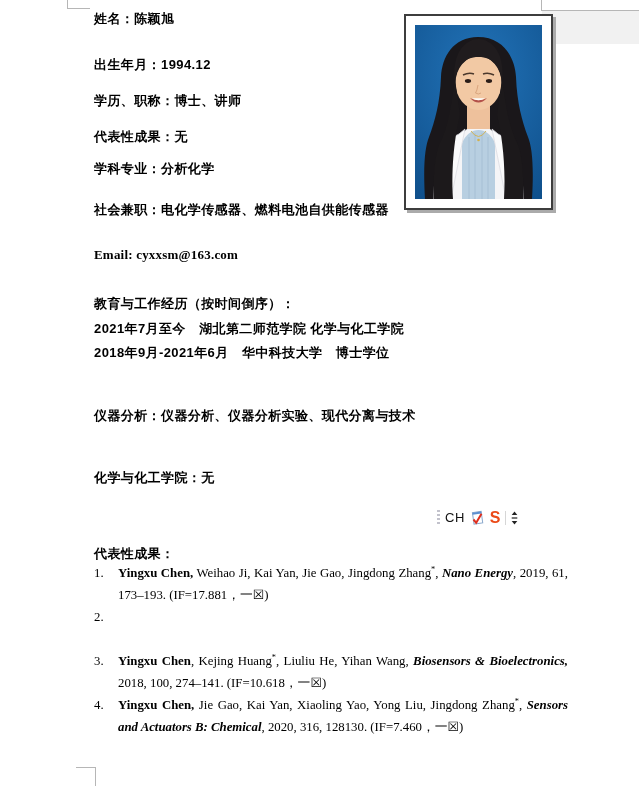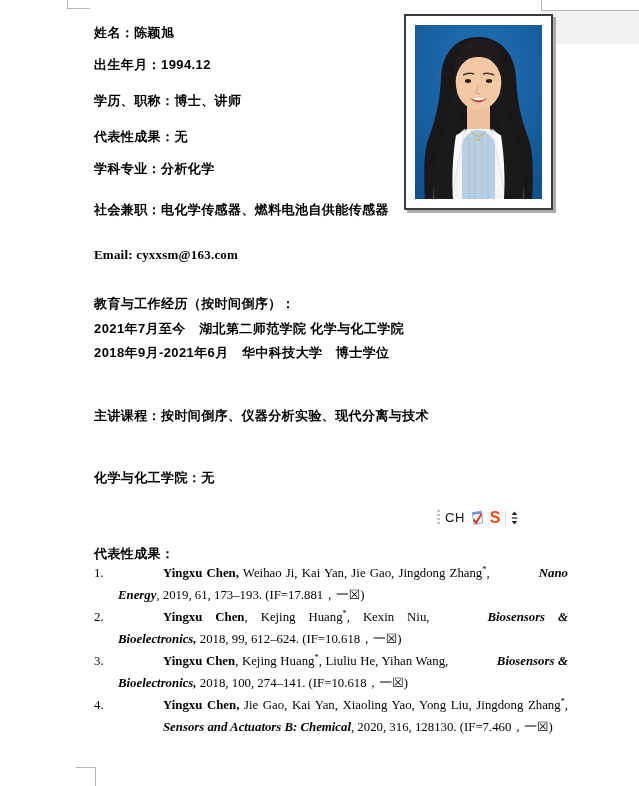--- a/index.html
+++ b/index.html
@@ -26,21 +26,21 @@
   }
   .photo-frame svg{display:block;}
   
   .pubs{
     position:absolute;left:94px;top:562px;width:474px;
     font-family:"Liberation Serif","DejaVu Serif",serif;
     font-size:12.8px;line-height:22px;text-align:justify;
   }
   .pub-item{position:relative;padding-left:24px;min-height:44px;}
   .pub-num{position:absolute;left:0;top:0;}
-  .b{font-weight:bold;margin-left:45px;}
+  .b{font-weight:bold;}
   .i{font-style:italic;}
   .pubs sup{font-size:.65em;line-height:0;vertical-align:super;}
   
   .langbar{
     position:absolute;left:433px;top:504px;height:27px;
     display:flex;align-items:center;gap:5px;padding:0 4px;background:#fff;
   }
   .grip{
     width:3px;height:15px;
     background:repeating-linear-gradient(to bottom,#c2c2cc 0 2px,transparent 2px 4px);
@@ -58,31 +58,31 @@
 <body>
 
 <div class="mark" style="left:67px;top:0;width:1px;height:8px"></div>
 <div class="mark" style="left:67px;top:8px;width:23px;height:1px"></div>
 <div class="mark" style="left:541px;top:0;width:1px;height:10px"></div>
 <div class="mark" style="left:541px;top:10px;width:98px;height:1px"></div>
 <div class="tr-band"></div>
 <div class="mark" style="left:76px;top:767px;width:19px;height:1px"></div>
 <div class="mark" style="left:95px;top:767px;width:1px;height:19px"></div>
 
-<div class="cnline" style="top:24px">姓名：陈颖旭</div>
+<div class="cnline" style="top:10px">姓名：陈颖旭</div>
 <div class="cnline" style="top:56px">出生年月：1994.12</div>
 <div class="cnline" style="top:92px">学历、职称：博士、讲师</div>
 <div class="cnline" style="top:128px">代表性成果：无</div>
 <div class="cnline" style="top:160px">学科专业：分析化学</div>
 <div class="cnline" style="top:201px">社会兼职：电化学传感器、燃料电池自供能传感器</div>
 <div class="cnline email" style="top:247px">Email: cyxxsm@163.com</div>
 <div class="cnline" style="top:295px">教育与工作经历（按时间倒序）：</div>
 <div class="cnline" style="top:320px">2021年7月至今　湖北第二师范学院 化学与化工学院</div>
 <div class="cnline" style="top:344px">2018年9月-2021年6月　华中科技大学　博士学位</div>
-<div class="cnline" style="top:407px">主讲课程：按时间倒序、仪器分析实验、现代分离与技术</div>
+<div class="cnline" style="top:407px">仪器分析：仪器分析、仪器分析实验、现代分离与技术</div>
 <div class="cnline" style="top:469px">化学与化工学院：无</div>
 <div class="cnline" style="top:545px">代表性成果：</div>
 
 <figure class="photo-frame">
   <svg width="127" height="174" viewBox="0 0 127 174">
     <defs>
       <radialGradient id="pbg" cx="0.5" cy="0.28" r="1.0">
         <stop offset="0" stop-color="#2273b8"></stop>
         <stop offset="1" stop-color="#0c4a84"></stop>
       </radialGradient>
@@ -147,16 +147,16 @@
     <svg width="7" height="14" viewBox="0 0 7 14">
       <path d="M3.5 0.5 L6.3 4 L0.7 4 Z" fill="#222"></path>
       <path d="M3.5 13.5 L6.3 10 L0.7 10 Z" fill="#222"></path>
       <rect x="0.7" y="6.4" width="5.6" height="1.2" fill="#222"></rect>
     </svg>
   </span>
 </div>
 
 <div class="pubs">
     <div class="pub-item"><span class="pub-num">1.</span><span><span class="b">Yingxu Chen,</span><span> Weihao Ji, Kai Yan, Jie Gao, Jingdong Zhang</span><sup>*</sup><span>, </span><span class="b i">Nano Energy</span><span>, 2019, 61, 173–193. (IF=17.881，一☒)</span></span></div>
-    <div class="pub-item"><span class="pub-num">2.</span><span><span class="b">Yingxu Chen</span><span>, Kejing Huang</span><sup>*</sup><span>, Kexin Niu, </span><span class="b i">Biosensors &amp; Bioelectronics,</span><span> 2018, 99, 612–624. (IF=10.618，一☒)</span></span></div>
+    <div class="pub-item"><span class="pub-num">2.</span></div>
     <div class="pub-item"><span class="pub-num">3.</span><span><span class="b">Yingxu Chen</span><span>, Kejing Huang</span><sup>*</sup><span>, Liuliu He, Yihan Wang, </span><span class="b i">Biosensors &amp; Bioelectronics,</span><span> 2018, 100, 274–141. (IF=10.618，一☒)</span></span></div>
     <div class="pub-item"><span class="pub-num">4.</span><span><span class="b">Yingxu Chen,</span><span> Jie Gao, Kai Yan, Xiaoling Yao, Yong Liu, Jingdong Zhang</span><sup>*</sup><span>, </span><span class="b i">Sensors and Actuators B: Chemical</span><span>, 2020, 316, 128130. (IF=7.460，一☒)</span></span></div>
   </div>
 
 </body></html>

